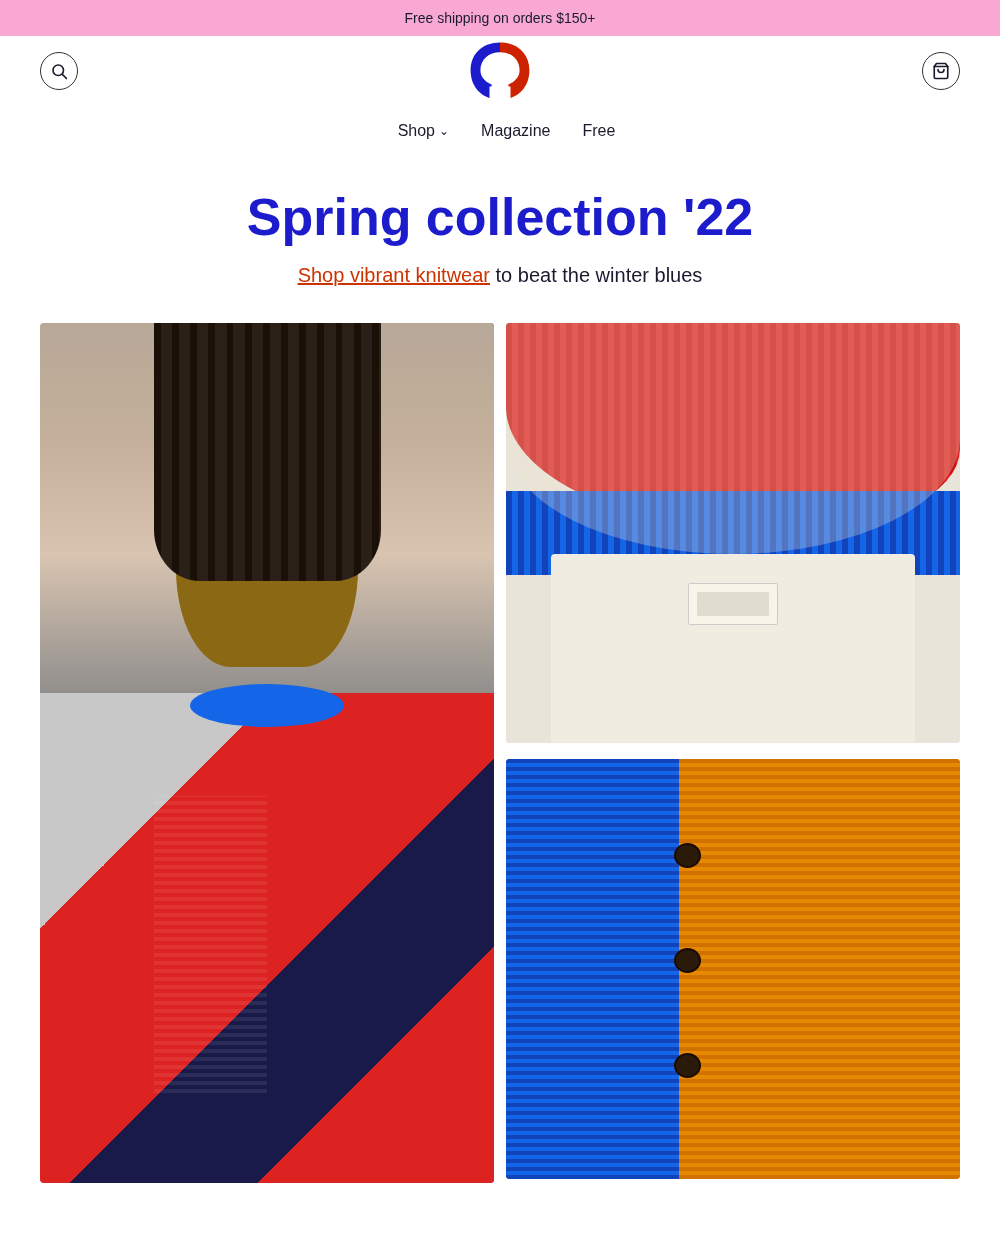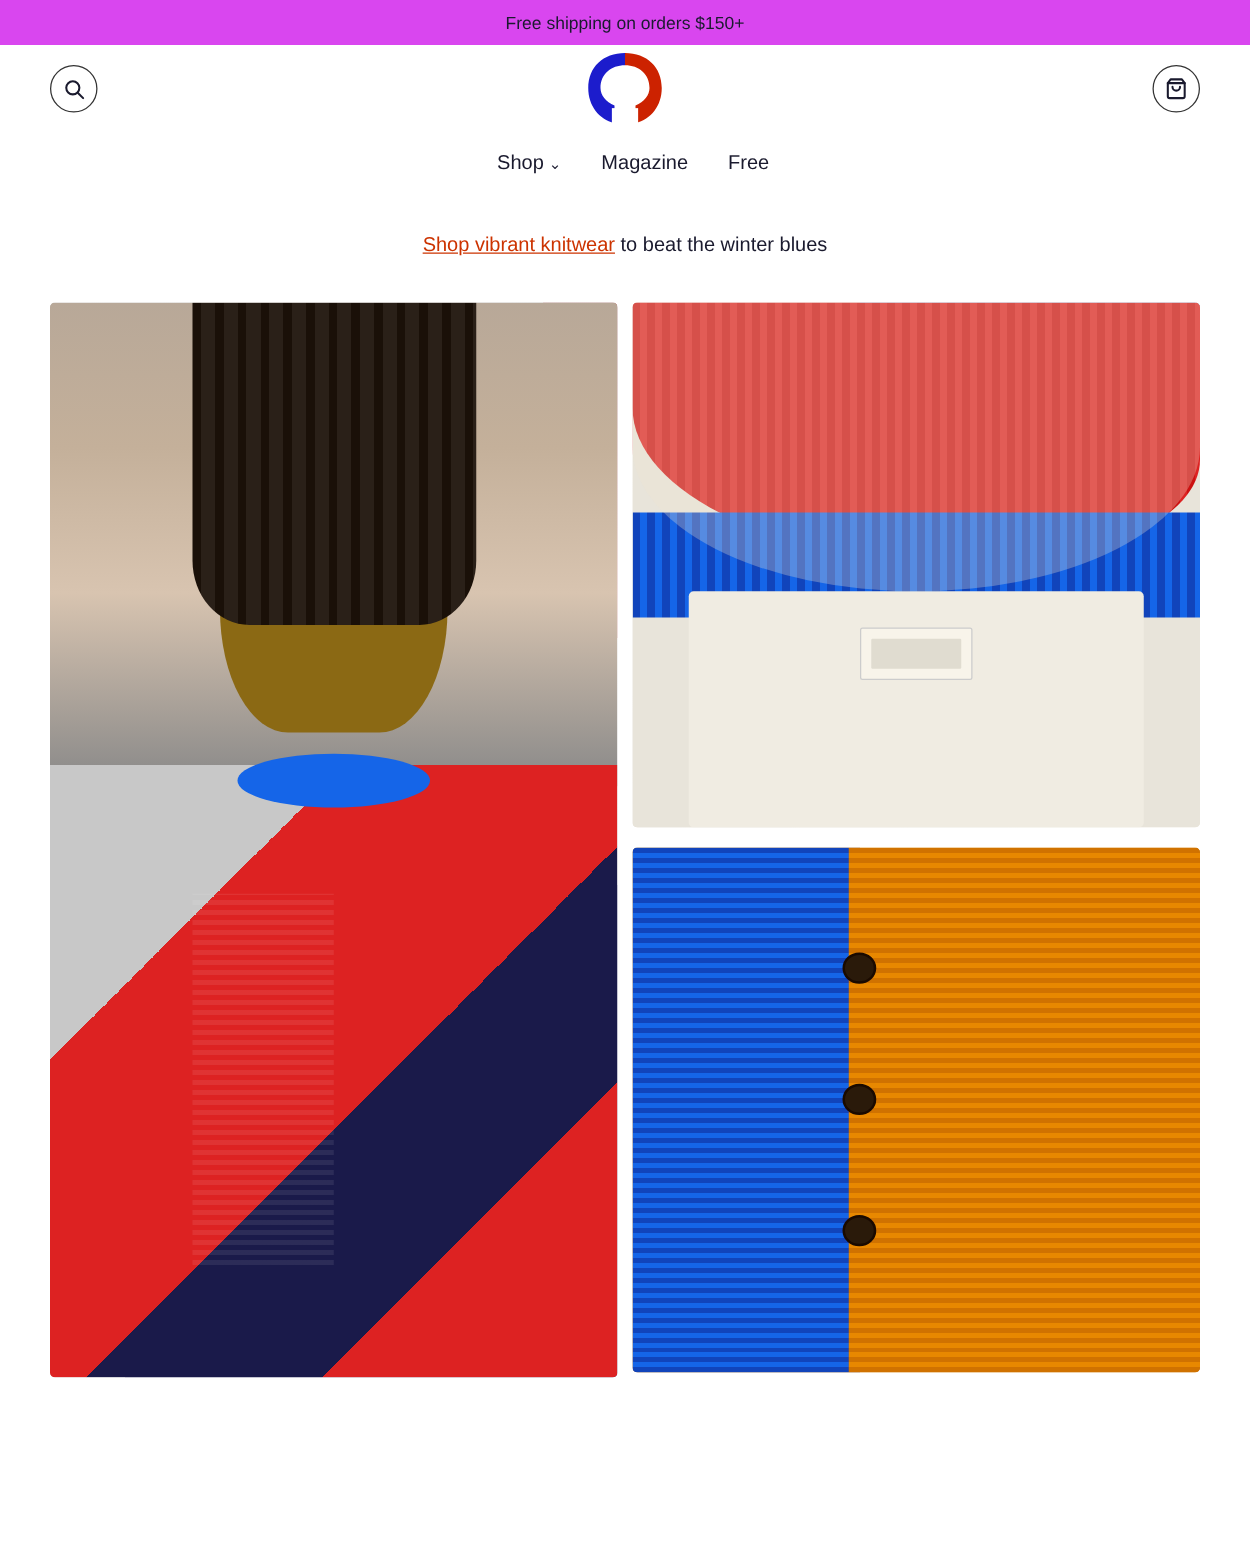--- a/index.html
+++ b/index.html
@@ -10,21 +10,21 @@
 
     body {
       font-family: -apple-system, BlinkMacSystemFont, 'Segoe UI', Helvetica, Arial, sans-serif;
       background: #ffffff;
       width: 1000px;
       min-height: 1248px;
     }
 
     
     .announcement-bar {
-      background: #d946ef;
+      background: #f9a8d4;
       text-align: center;
       padding: 10px 20px;
       font-size: 14px;
       color: #1a1a2e;
     }
 
     
     .header {
       display: flex;
       align-items: center;
@@ -112,21 +112,21 @@
 
     .hero-title {
       font-size: 52px;
       font-weight: 700;
       color: #1c1ccc;
       margin-bottom: 16px;
       line-height: 1.15;
     }
 
     .hero-subtitle {
-      font-size: 16px;
+      font-size: 20px;
       color: #1a1a2e;
     }
 
     .hero-subtitle a {
       color: #cc3300;
       text-decoration: underline;
       cursor: pointer;
     }
 
     
@@ -294,20 +294,21 @@
   </a>
   <a class="nav-item">
     <span>Magazine</span>
   </a>
   <a class="nav-item">
     <span>Free</span>
   </a>
 </nav>
 
 <section class="hero">
+  <h1 class="hero-title">Spring collection '22</h1>
   <p class="hero-subtitle">
     <a>Shop vibrant knitwear</a><span> to beat the winter blues</span>
   </p>
 </section>
 
 <div class="image-grid">
 
   <div class="image-left">
     <div class="img-placeholder img-main">
 

